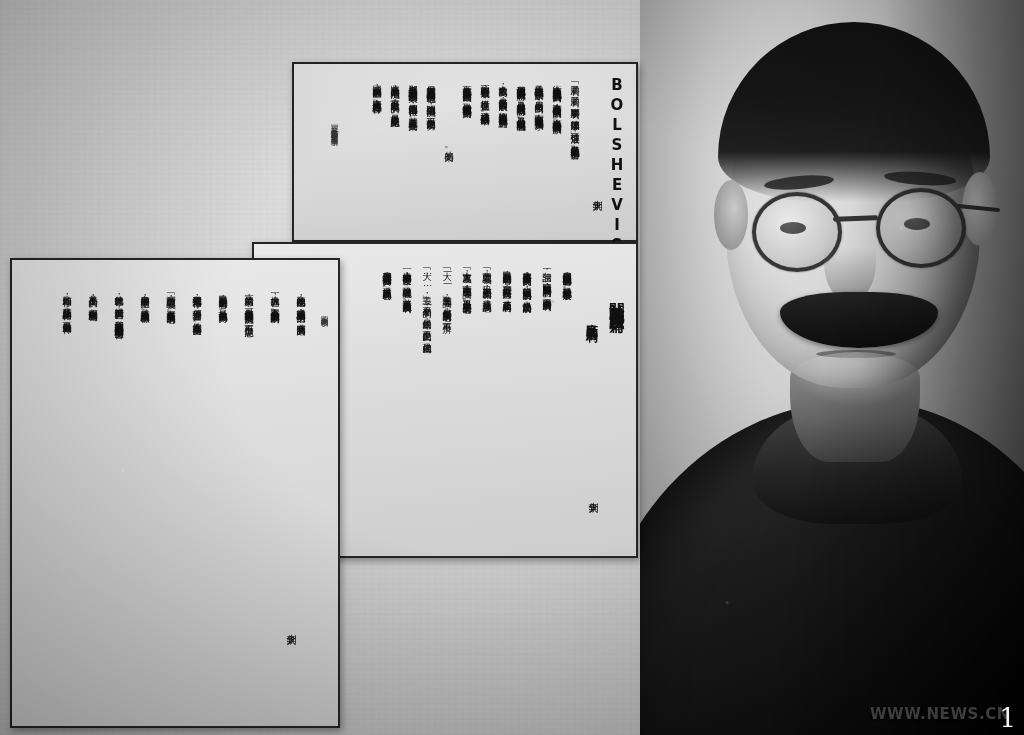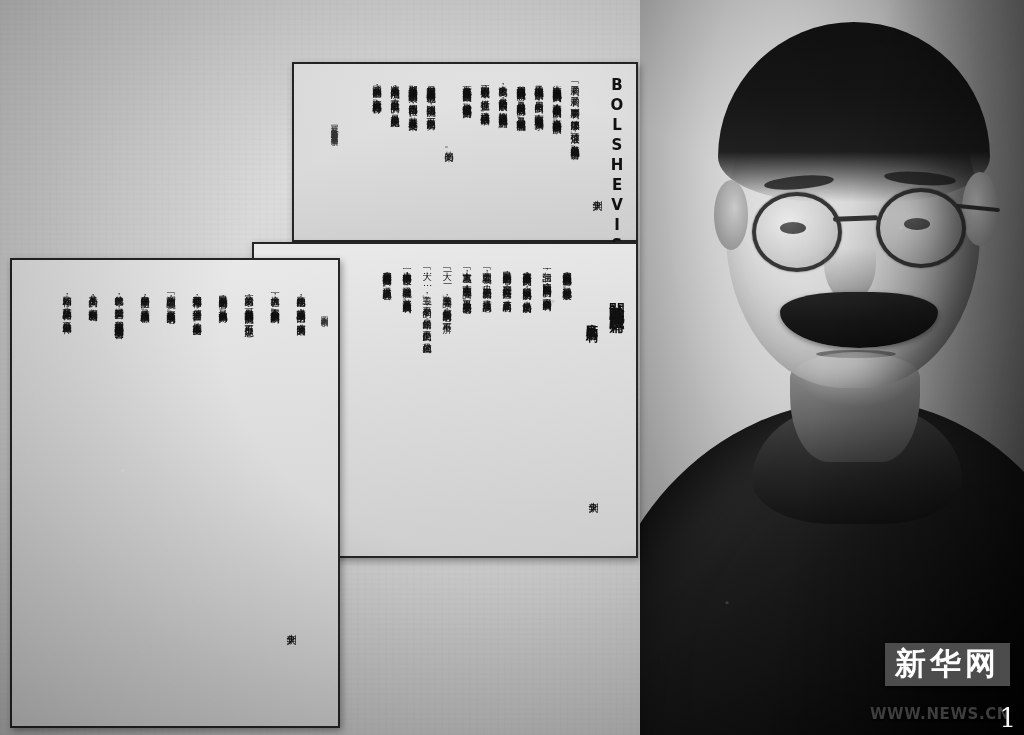--- a/index.html
+++ b/index.html
@@ -384,18 +384,17 @@
     <div class="vtext col-body" style="right:190px; top:30px; height:418px;">自由平等的新生活，才是人類應該追求的目標。</div>
     <div class="vtext col-body" style="right:216px; top:30px; height:418px;">此後的世界，變成勞工的世界，我們應該用此潮流為使人人均能享受的機會。</div>
     <div class="vtext col-body" style="right:242px; top:30px; height:418px;">凡是不作工的人，都沒有吃飯的權利。</div>
     <div class="vtext col-body" style="right:268px; top:30px; height:418px;">人類的精神，應該是互助的精神，不是競爭的精神。</div>
   </div>
 
   <div class="speckle"></div>
   <div class="vignette"></div>
 
   <div class="watermark">
-    <div class="wm-logo">新华网</div>
     <div class="wm-url">WWW.NEWS.CN</div>
   </div>
   <div class="page-num">1</div>
 
 </div>
 
 </body></html>

